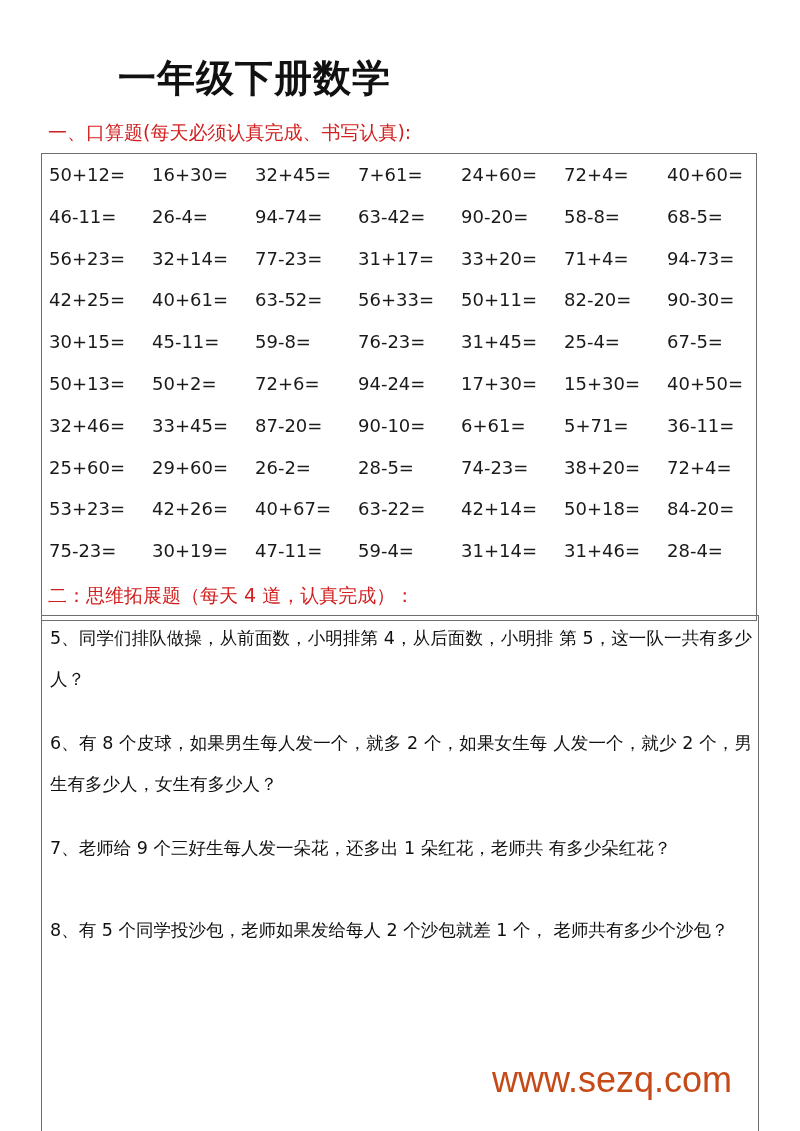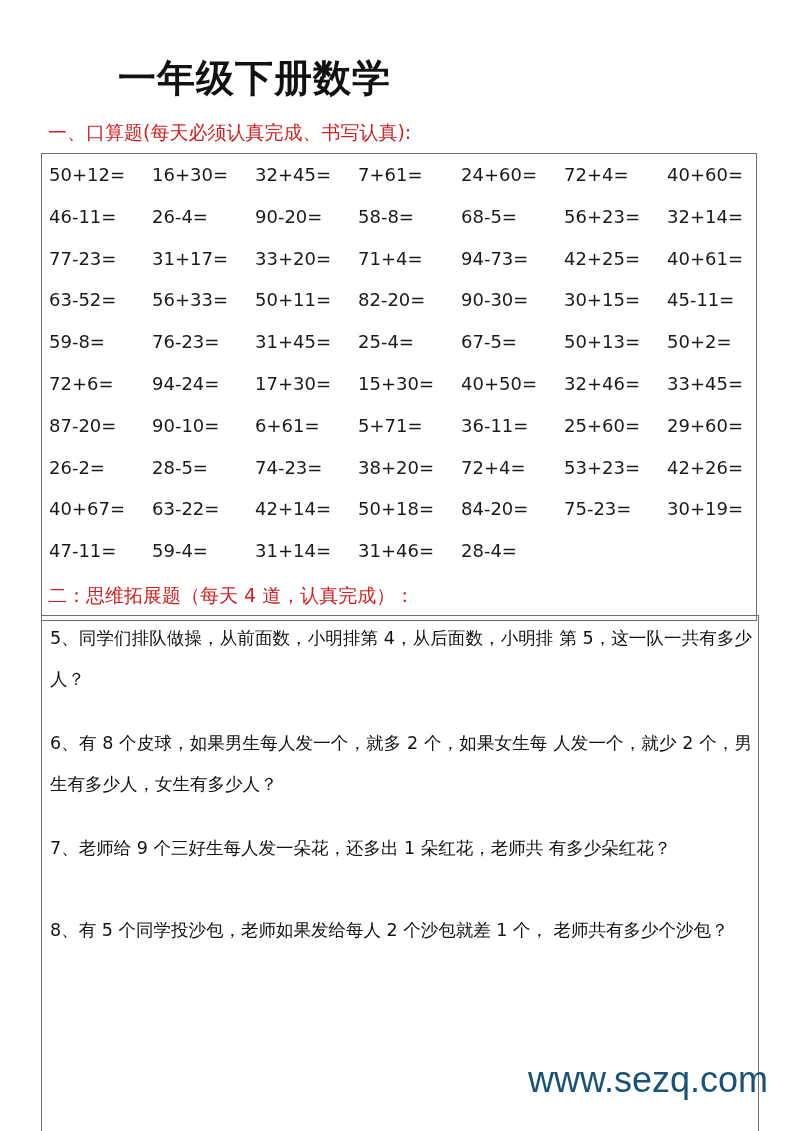--- a/index.html
+++ b/index.html
@@ -101,24 +101,24 @@
     }
     .footer-name {
       position: absolute;
       left: 519px;
       top: 0;
       font-size: 17px;
       color: #111;
     }
     .watermark {
       position: absolute;
-      left: 528px;
+      left: 492px;
       top: 1058px;
       font-size: 36px;
-      color: #0c4a6e;
+      color: #c2410c;
       font-family: "Liberation Sans", "DejaVu Sans", sans-serif;
       letter-spacing: 0px;
       line-height: 44px;
       opacity: 0.95;
     }
   </style>
 </head>
 <body>
 
 <div class="title">一年级下册数学</div>
@@ -131,20 +131,22 @@
     <div class="calc-cell">50+12=</div>
     <div class="calc-cell">16+30=</div>
     <div class="calc-cell">32+45=</div>
     <div class="calc-cell">7+61=</div>
     <div class="calc-cell">24+60=</div>
     <div class="calc-cell">72+4=</div>
     <div class="calc-cell">40+60=</div>
 
     <div class="calc-cell">46-11=</div>
     <div class="calc-cell">26-4=</div>
+    <div class="calc-cell">94-74=</div>
+    <div class="calc-cell">63-42=</div>
     <div class="calc-cell">90-20=</div>
     <div class="calc-cell">58-8=</div>
     <div class="calc-cell">68-5=</div>
 
     <div class="calc-cell">56+23=</div>
     <div class="calc-cell">32+14=</div>
     <div class="calc-cell">77-23=</div>
     <div class="calc-cell">31+17=</div>
     <div class="calc-cell">33+20=</div>
     <div class="calc-cell">71+4=</div>

